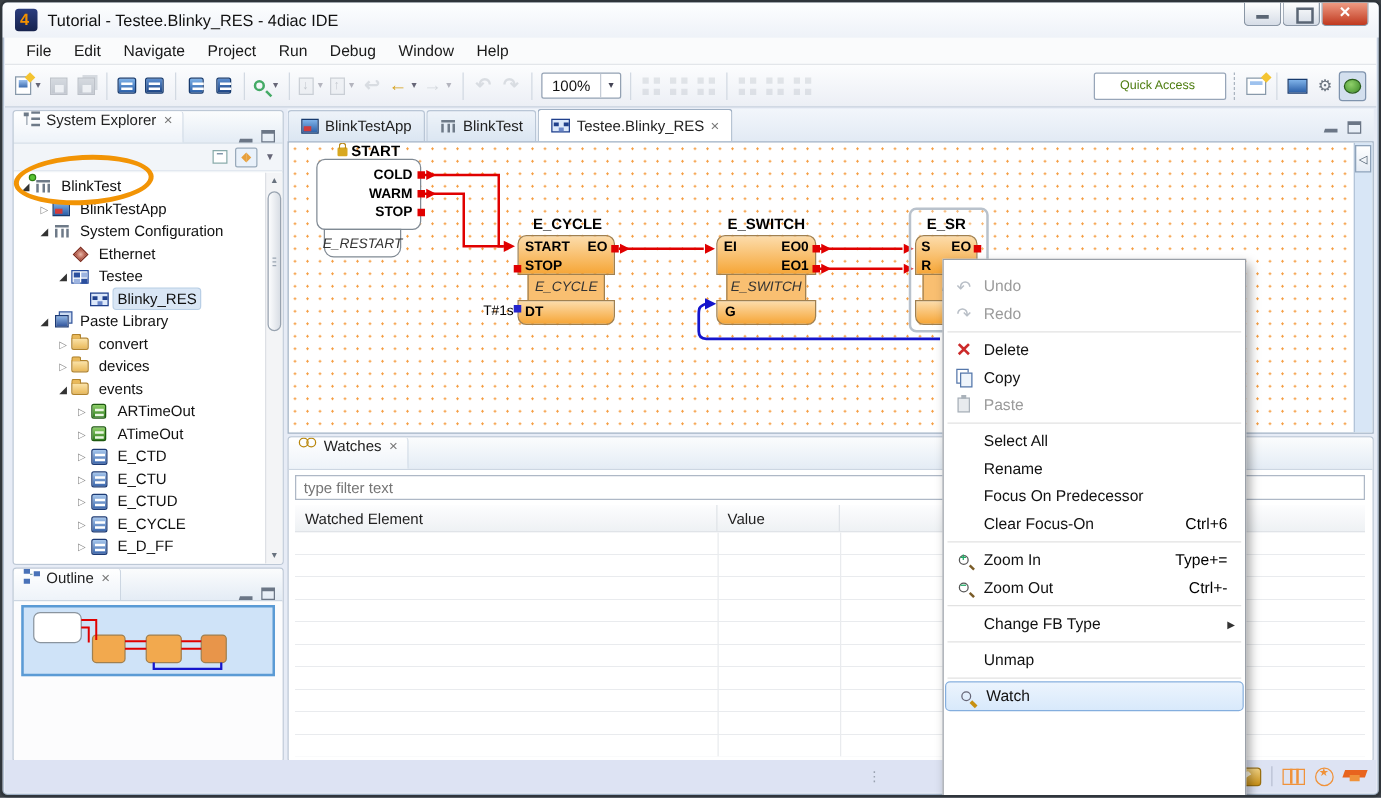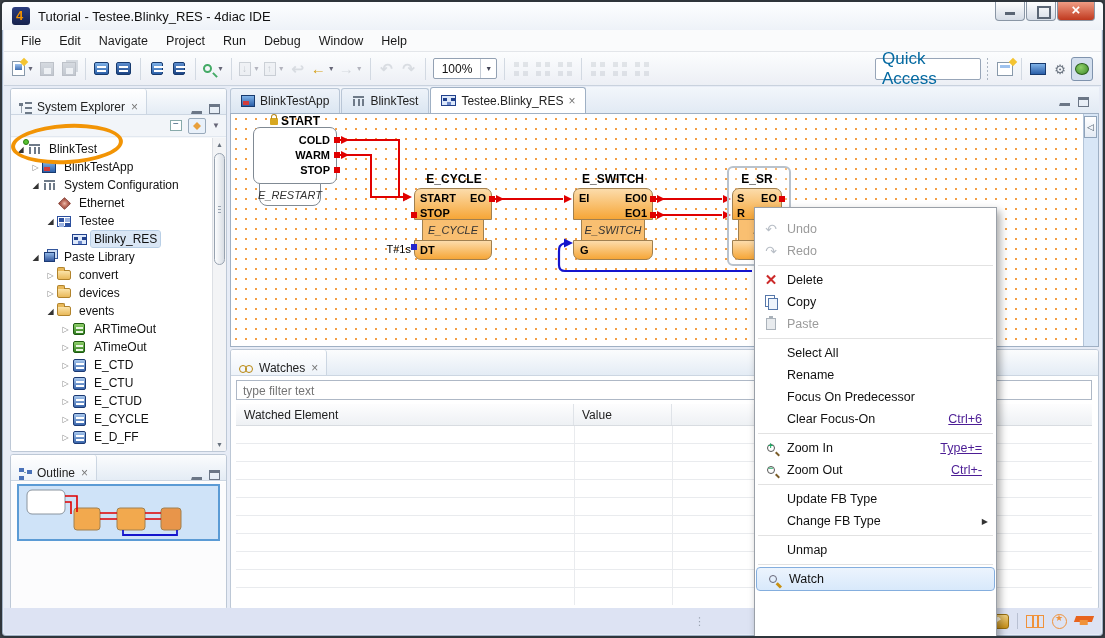--- a/index.html
+++ b/index.html
@@ -55,36 +55,36 @@
   .ic-docarrow.up:after { content:"↑"; }
   .zoom-combo { display:flex; align-items:center; height:21px; background:#fff; border:1px solid #93a1b3;
                 border-radius:2px; margin:0 2px; }
   .zoom-combo .zval { font-size:12px; color:#111; padding:0 8px; min-width:44px; }
   .zoom-combo .zdrop { width:16px; height:100%; border-left:1px solid #c5ccd6; display:flex; align-items:center; justify-content:center; font-size:7px; color:#445; }
   .ic-layout { width:14px; height:14px; opacity:.5;
      background: linear-gradient(#98a0aa,#98a0aa) 0 0/5px 5px, linear-gradient(#98a0aa,#98a0aa) 9px 0/5px 5px,
                  linear-gradient(#98a0aa,#98a0aa) 0 9px/5px 5px, linear-gradient(#98a0aa,#98a0aa) 9px 9px/5px 5px;
      background-repeat:no-repeat; }
   .quick-access { width:106px; height:22px; background:#fff; border:1px solid #97a5b8; border-radius:2px;
-                  font-size:17px; color:#0369a1; display:flex; align-items:center; padding-left:6px; margin-left:auto; }
+                  font-size:10px; color:#4d7c0f; display:flex; align-items:center; padding-left:20px; margin-left:auto; }
   .dottedsep { width:3px; height:22px; margin:0 6px;
                background:repeating-linear-gradient(#aab4c0 0 2px, transparent 2px 4px); width:1px; }
   .ic-persp { width:16px; height:14px; background:#fff; border:1px solid #8899aa; position:relative; }
   .ic-persp:after { content:""; position:absolute; left:2px; top:2px; right:2px; height:3px; background:#9ec2ee; }
   .ic-persp:before { content:""; position:absolute; right:-4px; top:-4px; width:6px; height:6px; background:#f4c431; transform:rotate(45deg); }
   .ic-gears:after { content:"⚙"; font-size:13px; color:#6b7480; }
   .ic-sysnet { width:16px; height:12px; background:linear-gradient(#7fb2e8,#2b5fa8); border:1px solid #173a6e; }
   .ic-bug { width:14px; height:12px; background:radial-gradient(circle at 40% 35%, #8fd06a, #3d8a28); border:1px solid #2a5e1c; border-radius:50%; position:relative; }
   .tbtn.pressed { background:#d3dfee; border:1px solid #7f93ad; }
 
   
   .panel { position:absolute; background:#f6f8fa; border:1px solid #bdc8d6; border-radius:3px; overflow:hidden; }
   .ptabrow { height:26px; background:linear-gradient(#fbfcfd,#e4ecf5); border-bottom:1px solid #ccd6e2;
              display:flex; align-items:flex-end; }
-  .ptab { height:25px; display:flex; align-items:flex-end; padding:0 8px; background:linear-gradient(#ffffff,#eef3f9);
+  .ptab { height:25px; display:flex; align-items:flex-start; padding:0 8px; background:linear-gradient(#ffffff,#eef3f9);
           border-right:1px solid #ccd6e2; border-radius:3px 3px 0 0; font-size:12px; color:#222; }
   .ptab .x { margin-left:6px; color:#777; font-size:12px; }
   .pminmax { margin-left:auto; display:flex; align-items:center; padding-right:6px; gap:7px; }
   .mm-min { width:11px; height:9px; border-bottom:3px solid #6b7686; border-left:1px solid transparent; }
   .mm-max { width:11px; height:10px; border:1px solid #6b7686; border-top:3px solid #6b7686; }
 
   
   #sysexp { left:8px; top:86px; width:217px; height:364px; }
   .se-toolbar { height:22px; display:flex; align-items:center; justify-content:flex-end; gap:6px;
                 padding-right:6px; background:#f2f5f9; border-bottom:1px solid #e2e8f0; }
@@ -197,21 +197,21 @@
   .ic-badge:after { content:"★"; position:absolute; left:2px; top:-2px; font-size:9px; color:#f0923a; }
   .ic-cap { width:18px; height:6px; background:#e8641e; transform:skewX(-20deg); position:relative; top:-2px; }
   .ic-cap:after { content:""; position:absolute; left:6px; top:4px; width:8px; height:5px; background:#f0923a; transform:skewX(20deg); }
 
   
   #cmenu { position:absolute; left:752px; top:205px; width:243px; height:436px; background:#fff;
            border:1px solid #9aa0a8; box-shadow:3px 4px 8px rgba(0,0,0,.35); padding-top:10px; z-index:50; }
   .mi { display:flex; align-items:center; height:22px; font-size:12.5px; color:#111; padding-right:6px; }
   .mi .mic { width:32px; flex:none; display:flex; align-items:center; justify-content:center; }
   .mi .lbl { flex:1; }
-  .mi .sc { color:#4c1d95; padding-right:8px;text-decoration:underline; }
+  .mi .sc { color:#000000; padding-right:8px; }
   .mi.dis { color:#9b9b9b; }
   .mi .sub { font-size:8px; color:#333; padding-right:2px; }
   .mi.sel { background:linear-gradient(#ecf4fd,#d8e9fb); outline:1px solid #84aede; border-radius:3px; margin:0 2px; }
   .msep { height:1px; background:#e2e2e2; margin:3px 3px; }
   .mundo { font-size:14px; color:#b9bfc7; }
   .mdel { font-size:15px; font-weight:bold; color:#cc2a2a; }
   .mcopy { width:10px; height:12px; border:1px solid #5577aa; background:#eef4fb; box-shadow:-3px -3px 0 -1px #fff,-3px -3px 0 0 #5577aa; margin-left:3px; margin-top:3px; }
   .mpaste { width:10px; height:12px; border:1px solid #aab2ba; background:#e8ebee; position:relative; }
   .mpaste:after { content:""; position:absolute; left:2px; top:-3px; width:4px; height:3px; background:#aab2ba; }
   .mzoom { width:8px; height:8px; border:1.6px solid #555; border-radius:50%; position:relative; }
@@ -736,24 +736,20 @@
           <span class="mzoom">
             <span class="pm">−</span>
           </span>
         </span>
         <span class="lbl">Zoom Out</span>
         <span class="sc">Ctrl+-</span>
       </div>
     <div class="msep"></div>
     <div class="mi">
         <span class="mic"></span>
-        <span class="lbl">Update FB Type</span>
-      </div>
-    <div class="mi">
-        <span class="mic"></span>
         <span class="lbl">Change FB Type</span>
         <span class="sub">▶</span>
       </div>
     <div class="msep"></div>
     <div class="mi">
         <span class="mic"></span>
         <span class="lbl">Unmap</span>
       </div>
     <div class="msep"></div>
     <div class="mi sel">

